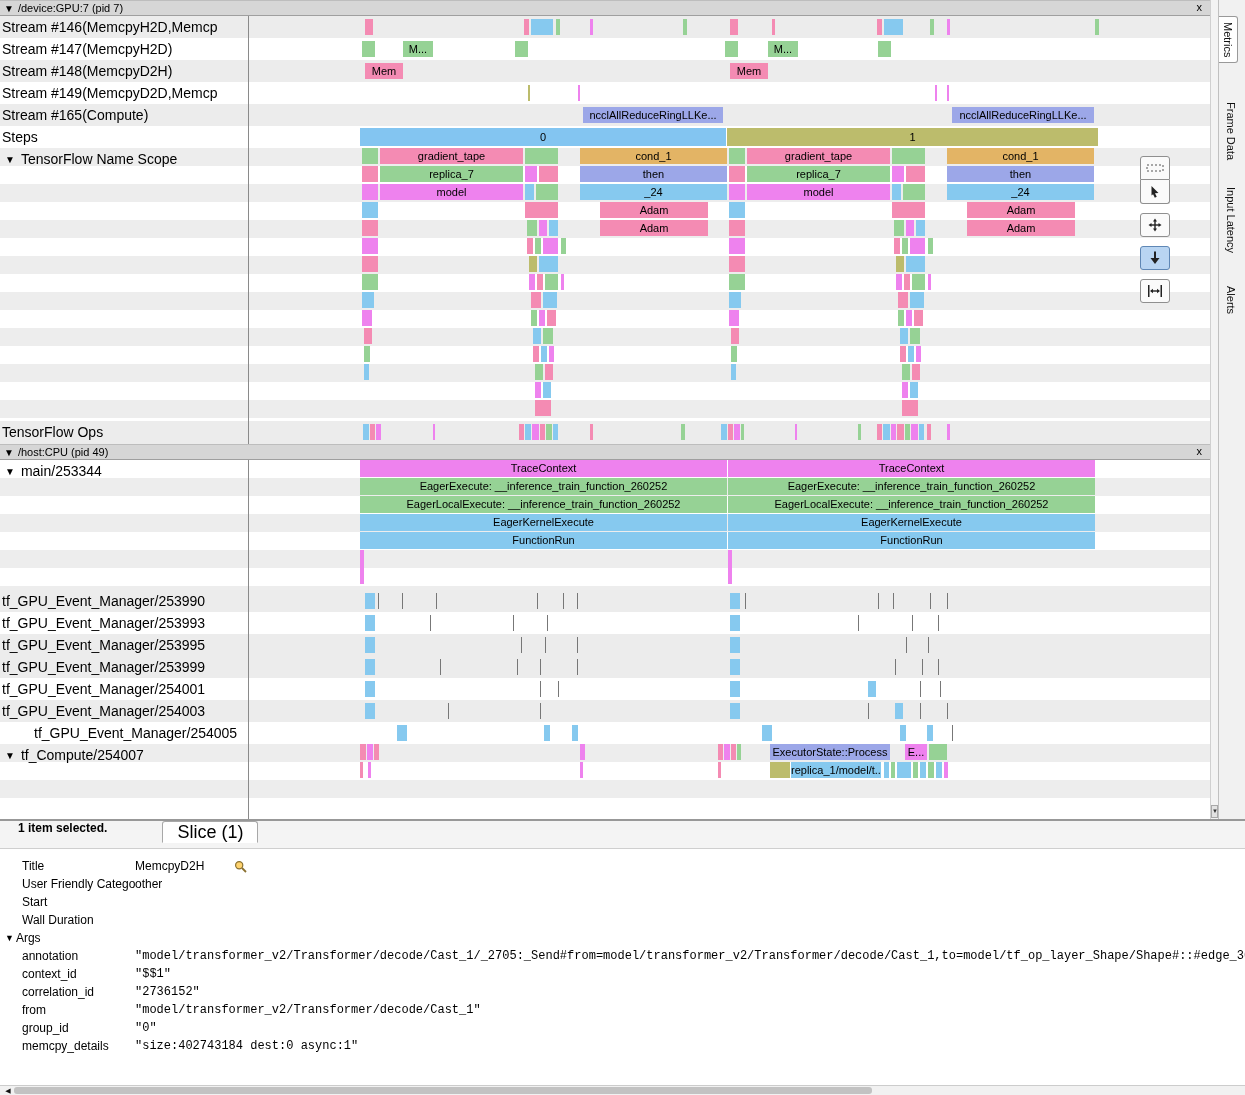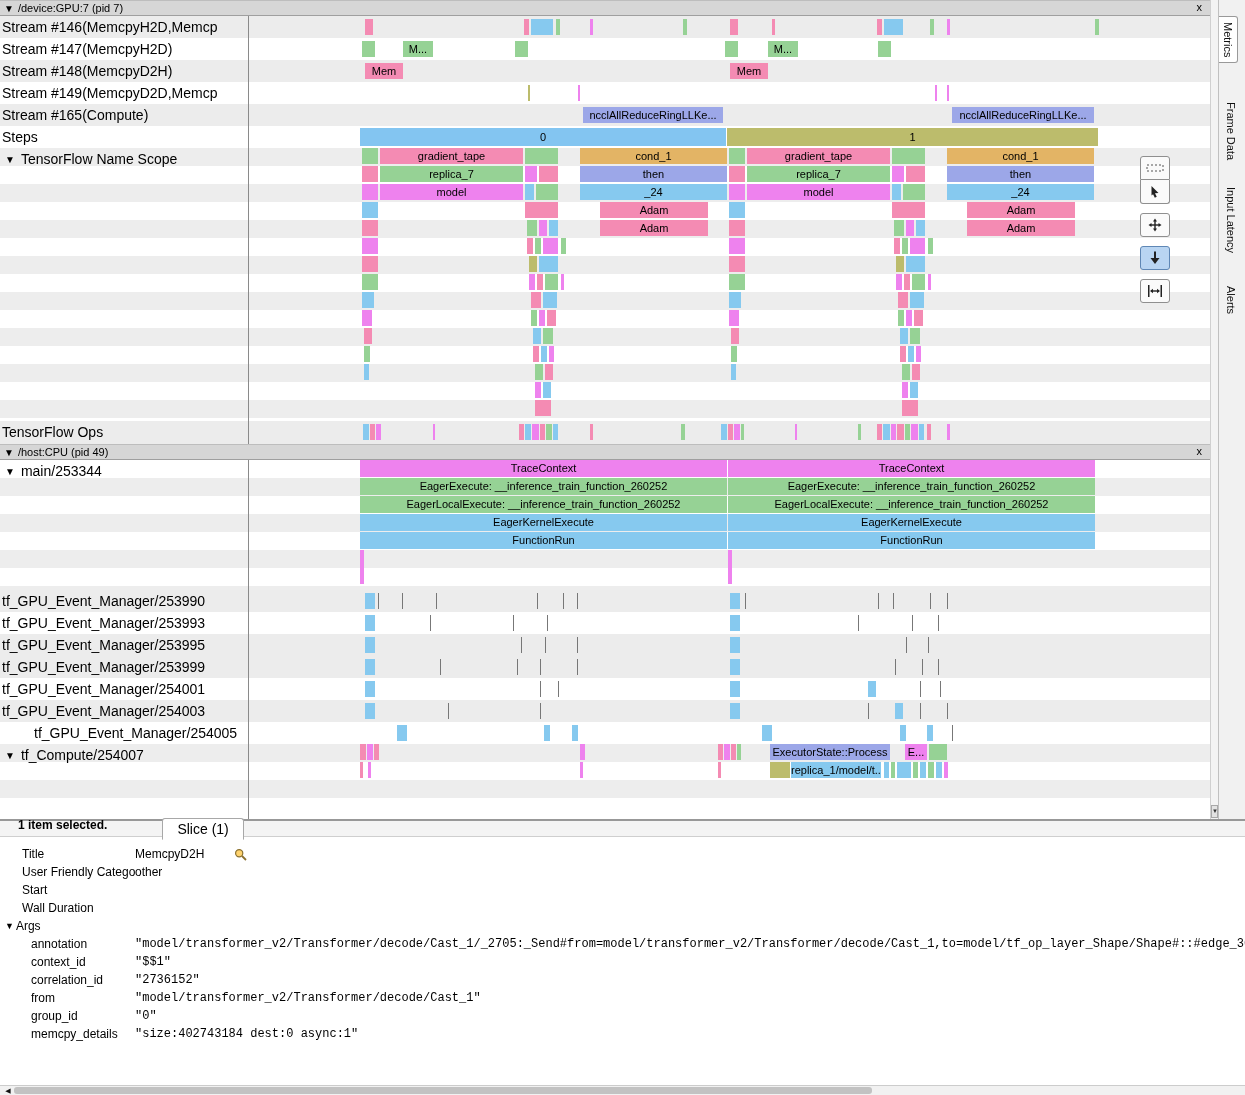--- a/index.html
+++ b/index.html
@@ -27,27 +27,27 @@
   .side-tab{position:absolute;left:3px;writing-mode:vertical-rl;font-size:11px;padding:5px 3px;color:#111;white-space:nowrap}
   .side-tab.active{background:#ffffff;border:1px solid #999;border-left:none;left:0;border-radius:0 3px 3px 0}
 
   #tool-palette{position:absolute;left:1138px;top:156px;width:34px;z-index:6;display:flex;flex-direction:column;align-items:center}
   .tool{width:30px;height:24px;background:#fafafa;border:1px solid #8f8f8f;border-radius:3px;display:flex;align-items:center;justify-content:center;margin-bottom:9px;cursor:pointer}
   #tool-palette .tool:nth-child(1){margin-bottom:0;border-radius:3px 3px 0 0}
   #tool-palette .tool:nth-child(2){border-top:none;border-radius:0 0 3px 3px}
   .tool.active{background:#b9d5f2;border-color:#5f87b5}
 
   #bottom-panel{position:absolute;left:0;top:819px;width:1245px;height:276px;background:#fff;border-top:2px solid #989898;z-index:8}
-  .bp-tabs{height:16px;background:#f4f4f4;border-bottom:1px solid #cfcfcf;display:flex;align-items:center;padding-left:18px}
+  .bp-tabs{height:28px;background:#f4f4f4;border-bottom:1px solid #cfcfcf;display:flex;align-items:flex-start;padding-left:18px}
   .bp-status{font-weight:bold;font-size:12px;margin-bottom:7px}
-  .bp-tab{margin-left:55px;height:22px;padding:9px 14px;background:#fff;border:1px solid #a8a8a8;border-bottom:1px solid #fff;border-radius:3px 3px 0 0;font-size:14px;display:flex;align-items:center;margin-bottom:-1px;position:relative;z-index:2}
+  .bp-tab{margin-left:55px;height:22px;padding:9px 14px;background:#fff;border:1px solid #a8a8a8;border-bottom:1px solid #fff;border-radius:3px 3px 0 0;font-size:18px;display:flex;align-items:center;margin-bottom:-1px;position:relative;z-index:2}
   #bp-details{padding-top:8px;height:235px;overflow:hidden}
   .det-row{display:flex;align-items:center;height:18px;font-size:12px}
   .det-label{width:135px;padding-left:22px;flex:none;white-space:nowrap;overflow:hidden}
-  .det-label.arg-key{padding-left:31px}
+  .det-label.arg-key{padding-left:22px}
   .det-value{white-space:nowrap;overflow:hidden}
   .mono{font-family:"Liberation Mono","DejaVu Sans Mono",monospace;font-size:12px}
   .tri2{font-size:9px;padding-left:5px;margin-right:2px}
   .mag{margin-left:30px;display:inline-block}
 
   #hscroll{position:absolute;left:0;bottom:0;width:1245px;height:10px;background:#f1f1f1;border-top:1px solid #ccc;z-index:9}
   #hscroll .harrow{position:absolute;left:2px;top:0;width:12px;height:9px;font-size:7px;text-align:center;line-height:9px;color:#111}
   #hscroll .hthumb{position:absolute;left:14px;top:1px;width:858px;height:7px;background:#c2c2c2;border-radius:3px}
 </style>
 </head>

